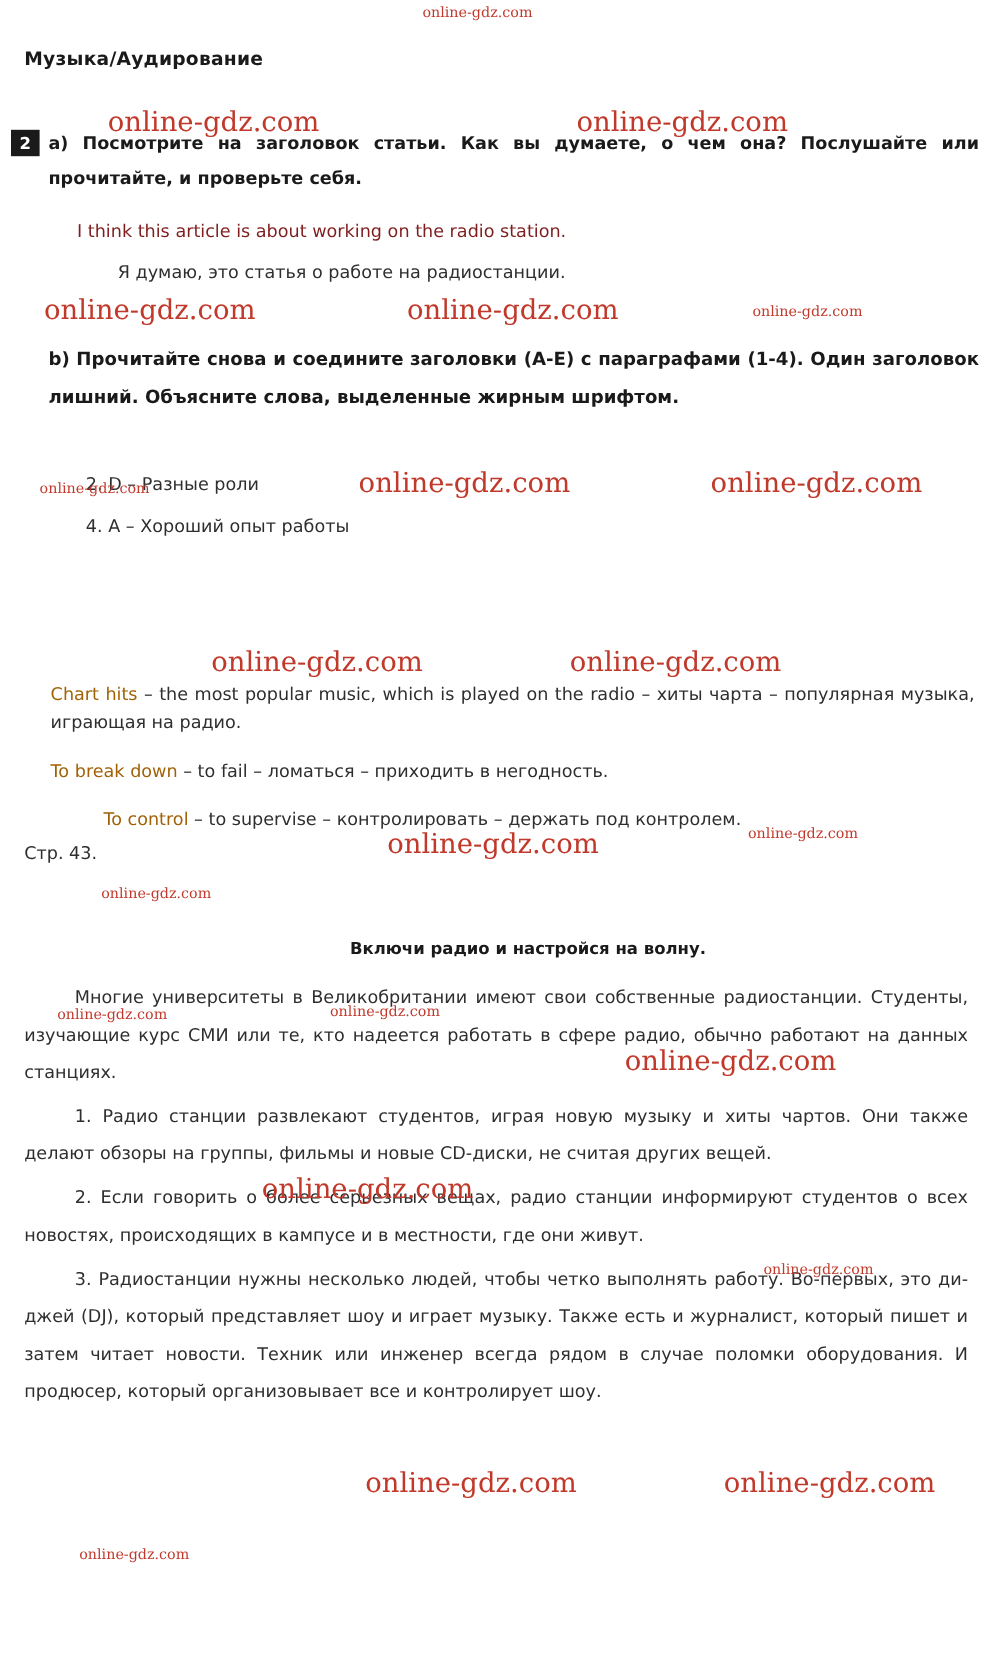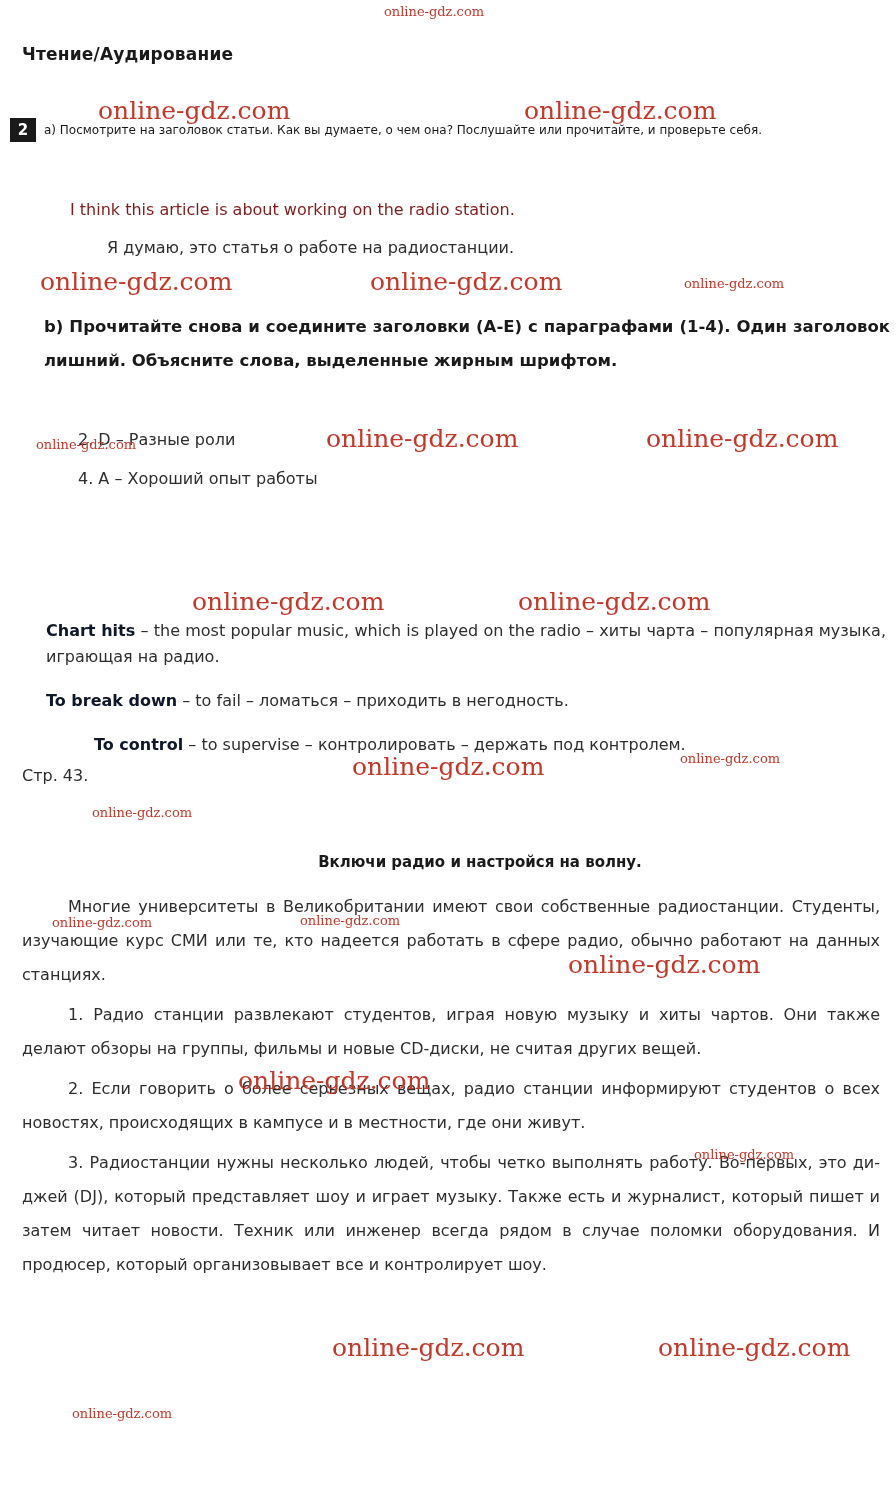--- a/index.html
+++ b/index.html
@@ -58,22 +58,22 @@
     font-weight: bold;
     display: flex;
     align-items: center;
     justify-content: center;
   }
   .task-a {
     position: absolute;
     left: 44px;
     top: 114px;
     width: 846px;
-    font-size: 12px;
-    font-weight: normal;
+    font-size: 16px;
+    font-weight: bold;
     line-height: 32px;
     text-align: justify;
   }
   .answer-en {
     position: absolute;
     left: 70px;
     top: 198px;
     width: 810px;
     font-size: 16px;
     color: #7f1d1d;
@@ -115,21 +115,21 @@
     width: 840px;
     font-size: 16px;
     color: #2e2e2e;
   }
   .vocab p {
     margin: 0 0 18px 0;
     line-height: 26px;
     text-align: justify;
   }
   .vocab p:last-child { margin-bottom: 0; margin-left: 48px; }
-  .vocab b { font-weight: bold; color: #0f172a; }
+  .vocab b { font-weight: normal; color: #a16207; }
   .page-ref {
     position: absolute;
     left: 22px;
     top: 766px;
     font-size: 16px;
     color: #2e2e2e;
   }
   .text-title {
     position: absolute;
     left: 0;
@@ -155,21 +155,21 @@
     text-indent: 46px;
   }
 </style>
 </head>
 <body>
 
 <div class="page">
 
   <div class="content">
 
-    <div class="section-title">Чтение/Аудирование</div>
+    <div class="section-title">Музыка/Аудирование</div>
 
     <div class="num-badge">2</div>
 
     <div class="task-a">a)  Посмотрите  на  заголовок  статьи.  Как  вы  думаете,  о  чем  она? Послушайте или прочитайте, и проверьте себя.</div>
 
     <div class="answer-en">I think this article is about working on the radio station.</div>
 
     <div class="answer-ru">Я думаю, это статья о работе на радиостанции.</div>
 
     <div class="task-b">b)  Прочитайте  снова  и  соедините  заголовки  (A-E)  с  параграфами  (1-4). Один   заголовок   лишний.   Объясните   слова,   выделенные   жирным шрифтом.</div>

